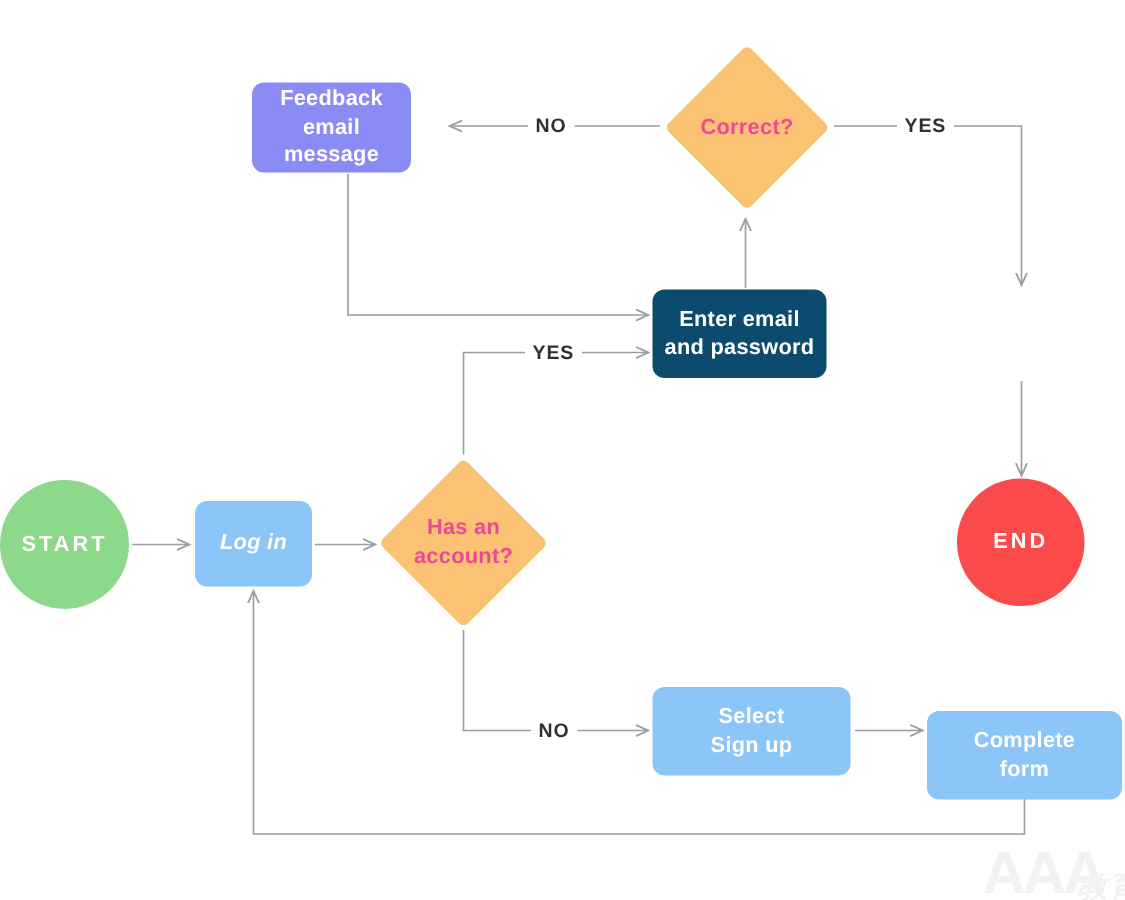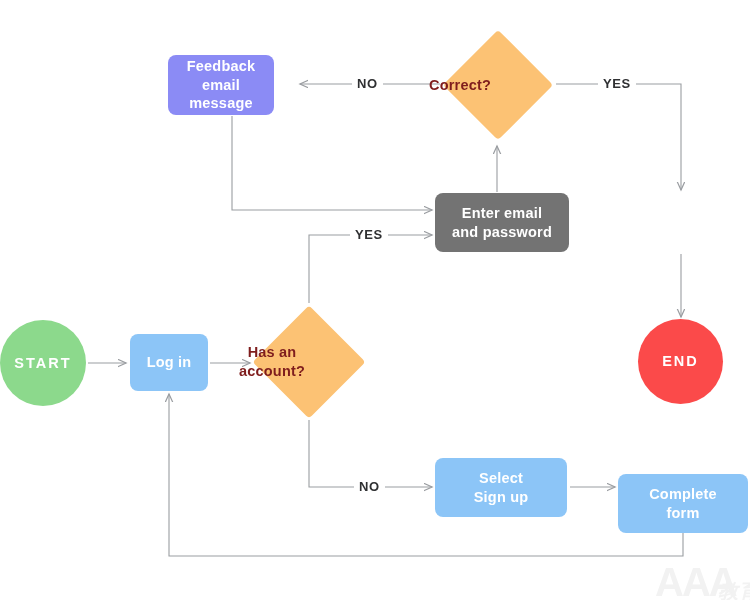--- a/index.html
+++ b/index.html
@@ -61,23 +61,23 @@
     border-radius: 4px;
   }
   .node-diamond-label {
     position: absolute;
     left: 0;
     top: 0;
     width: 100%;
     height: 100%;
     display: flex;
     align-items: center;
-    justify-content: flex-start;
+    justify-content: center;
     text-align: center;
-    color: #7f1d1d;
+    color: #ec4899;
     font-weight: bold;
     font-size: 14.5px;
     line-height: 1.3;
     letter-spacing: 0.2px;
   }
   .edge-label {
     position: absolute;
     color: #2f3032;
     font-weight: bold;
     font-size: 13px;
@@ -138,35 +138,35 @@
       <path d="M570,487 L615,487" marker-end="url(#arw)"></path>
 
       <path d="M683,519 L683,556 L169,556 L169,394" marker-end="url(#arw)"></path>
     </g>
   </svg>
 
   <div class="node node-circle" style="left:0px; top:320px; width:86px; height:86px; background:#8cd98c;">
     <span>START</span>
   </div>
 
-  <div class="node node-rect" style="left:130px; top:334px; width:78px; height:57px; background:#8cc5f7;">
+  <div class="node node-rect" style="left:130px; top:334px; width:78px; height:57px; background:#8cc5f7;font-style:italic;">
     <span>Log in</span>
   </div>
 
   <div class="node-diamond-wrap" style="left:269px; top:322px; width:80px; height:80px;">
     <div class="node-diamond-shape" style="background:#fcc274;"></div>
     <div class="node-diamond-label" style="left:-30px; width:140px;">
       <span>
         <span>Has an</span><br>
         <span>account?</span>
       </span>
     </div>
   </div>
 
-  <div class="node node-rect" style="left:435px; top:193px; width:134px; height:59px; background:#737373;">
+  <div class="node node-rect" style="left:435px; top:193px; width:116px; height:59px; background:#0c4a6e;">
     <span>
       <span>Enter email</span><br>
       <span>and password</span>
     </span>
   </div>
 
   <div class="node-diamond-wrap" style="left:459px; top:46px; width:78px; height:78px;">
     <div class="node-diamond-shape" style="background:#fcc274;"></div>
     <div class="node-diamond-label" style="left:-30px; width:138px;">
       <span>Correct?</span>

